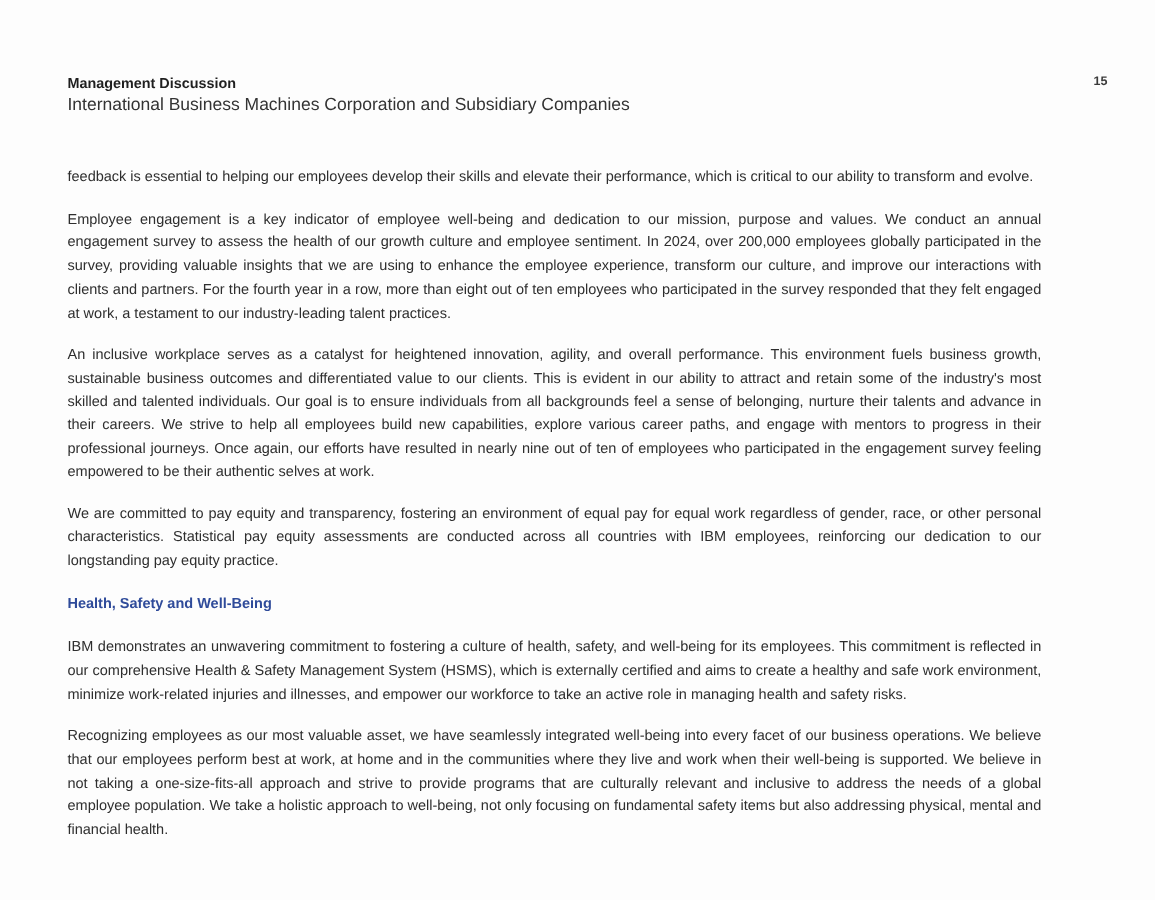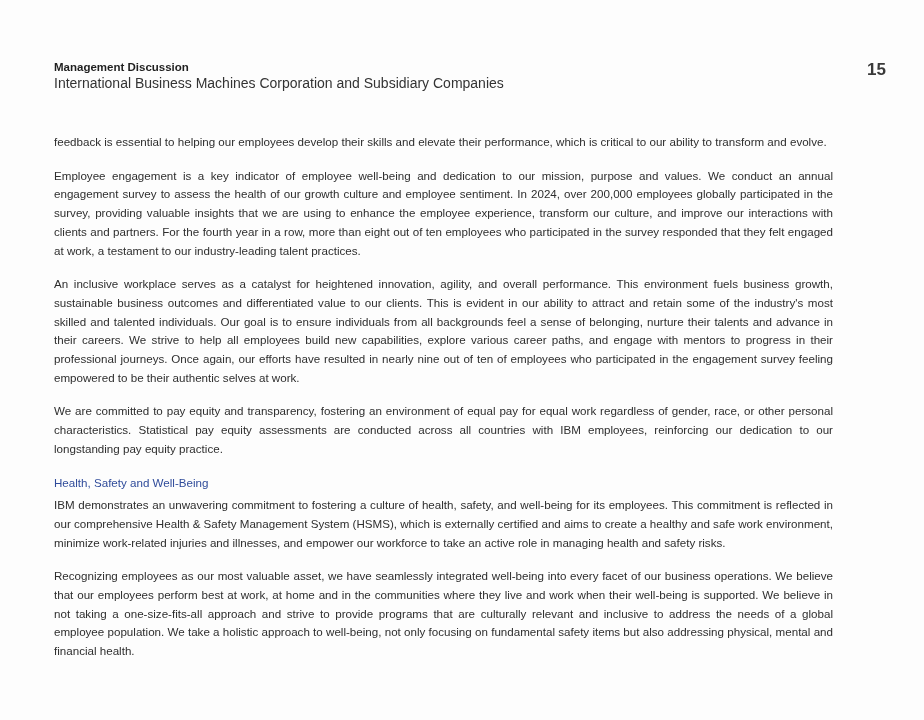--- a/index.html
+++ b/index.html
@@ -33,42 +33,42 @@
   .doc-subtitle {
     font-size: 14px;
     font-weight: normal;
     color: #333333;
     line-height: 16px;
   }
   .page-number {
     position: absolute;
     top: 60px;
     right: 38px;
-    font-size: 17px;
+    font-size: 10px;
     font-weight: bold;
     color: #3a3a3a;
   }
   .doc-body {
     position: absolute;
     top: 133px;
     left: 54px;
     width: 779px;
   }
   .doc-body p {
     margin: 0 0 15px 0;
     font-size: 11.6px;
     line-height: 18.7px;
     color: #2e2e2e;
     text-align: justify;
   }
   .section-heading {
-    margin: 0 0 4px 0;
+    margin: 0 0 17px 0;
     font-size: 11.6px;
     line-height: 18.7px;
-    font-weight: normal;
+    font-weight: bold;
     color: #2f4b9a;
   }
 </style>
 </head>
 <body>
 
 <div class="sheet">
 
   <div class="doc-header">
     <div class="doc-title">Management Discussion</div>

